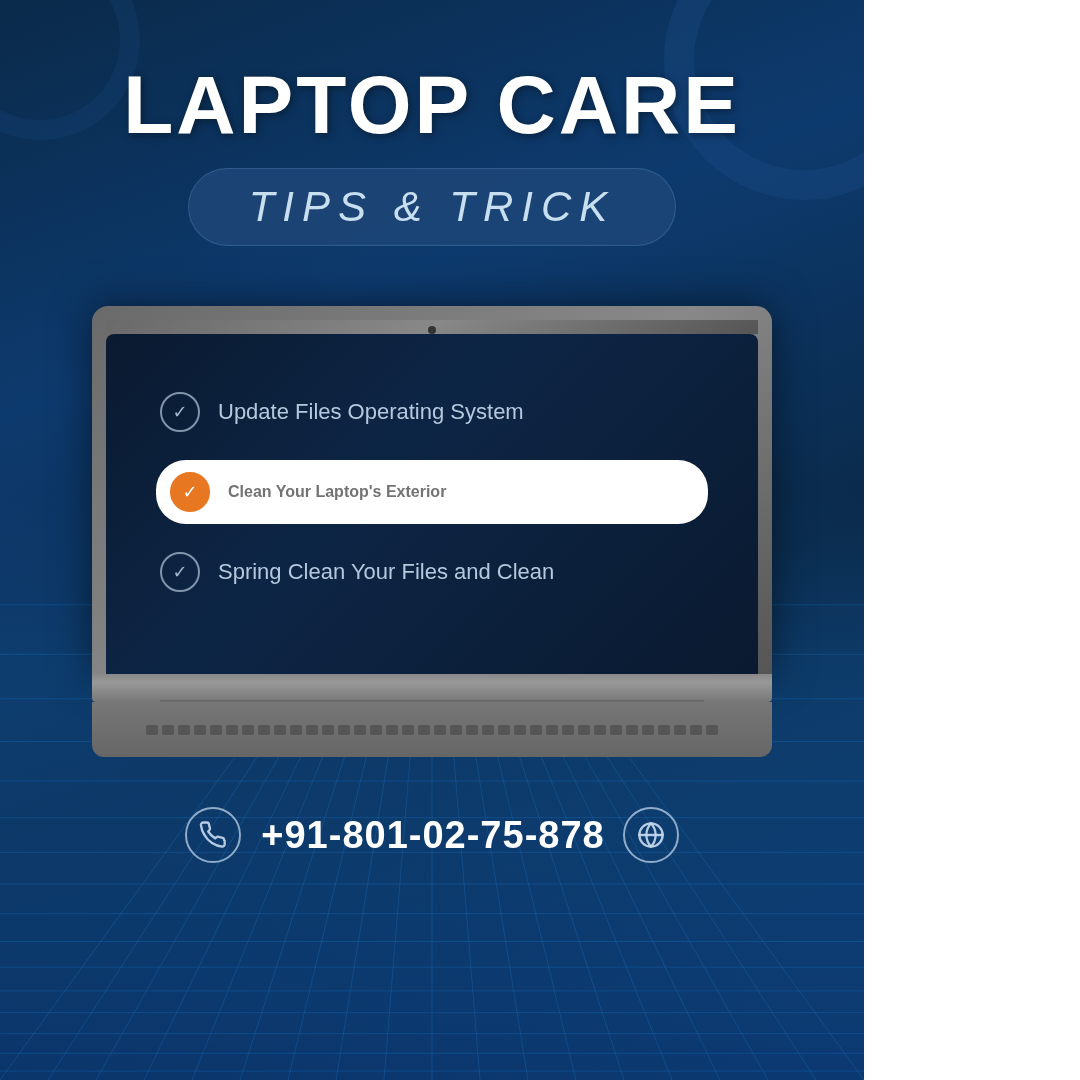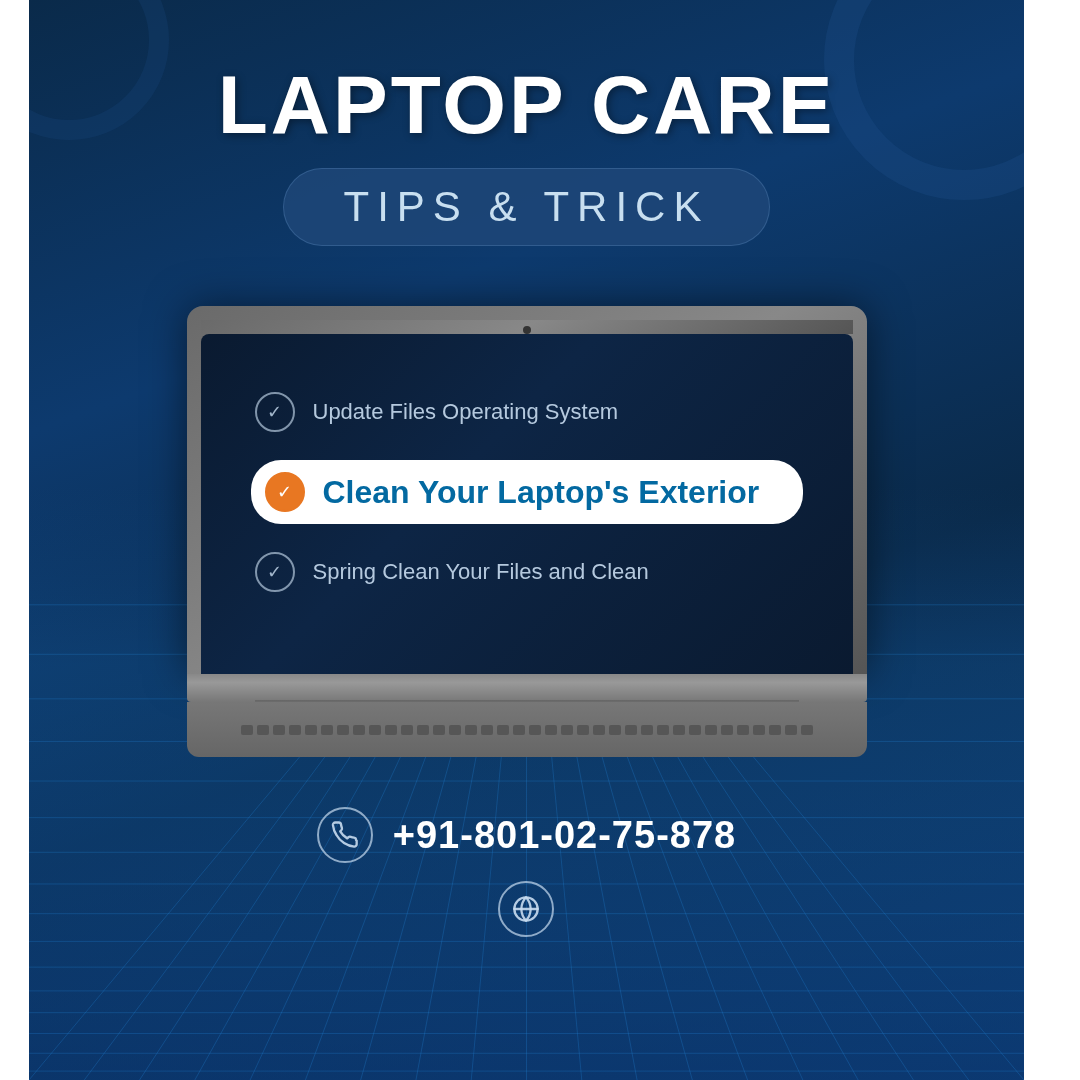--- a/index.html
+++ b/index.html
@@ -5,29 +5,28 @@
     * { margin: 0; padding: 0; box-sizing: border-box; }
 
     body {
       width: 1080px;
       height: 1080px;
       overflow: hidden;
       font-family: 'Arial', sans-serif;
     }
 
     .page-wrapper {
-      width: 995px;
+      width: 864px;
       height: 1080px;
       background: linear-gradient(160deg, #0a2a4a 0%, #0d3a6e 30%, #0a2a4a 60%, #0d3560 100%);
       position: relative;
       display: flex;
       flex-direction: column;
       align-items: center;
       overflow: hidden;
-      margin-left: 29px;
     }
 
     
     .grid-bg {
       position: absolute;
       bottom: 0;
       left: 0;
       width: 100%;
       height: 55%;
       overflow: hidden;
@@ -65,20 +64,21 @@
       margin-top: 18px;
       border: 1px solid rgba(100, 150, 200, 0.3);
     }
 
     .subtitle-text {
       font-size: 42px;
       font-weight: 400;
       color: #c8dff0;
       letter-spacing: 8px;
       text-align: center;
+      font-style: italic;
     }
 
     
     .laptop-container {
       position: relative;
       z-index: 10;
       margin-top: 60px;
       width: 680px;
     }
 
@@ -161,23 +161,23 @@
     .check-circle.orange .check-icon {
       color: white;
     }
 
     .tip-label {
       font-size: 22px;
       color: rgba(200, 220, 240, 0.9);
     }
 
     .tip-item.active .tip-label {
-      color: #0369a1;
+      color: #737373;
       font-weight: 700;
-      font-size: 32px;
+      font-size: 16px;
     }
 
     
     .laptop-base {
       background: linear-gradient(180deg, #888 0%, #999 30%, #777 100%);
       height: 28px;
       border-radius: 0 0 4px 4px;
       position: relative;
     }
 
@@ -218,21 +218,20 @@
       border-radius: 2px;
       margin: 1px;
     }
 
     
     .contact-section {
       position: relative;
       z-index: 10;
       margin-top: 50px;
       display: flex;
-      flex-direction: column;
       align-items: center;
       gap: 18px;
     }
 
     .contact-item {
       display: flex;
       align-items: center;
       gap: 20px;
     }
 

